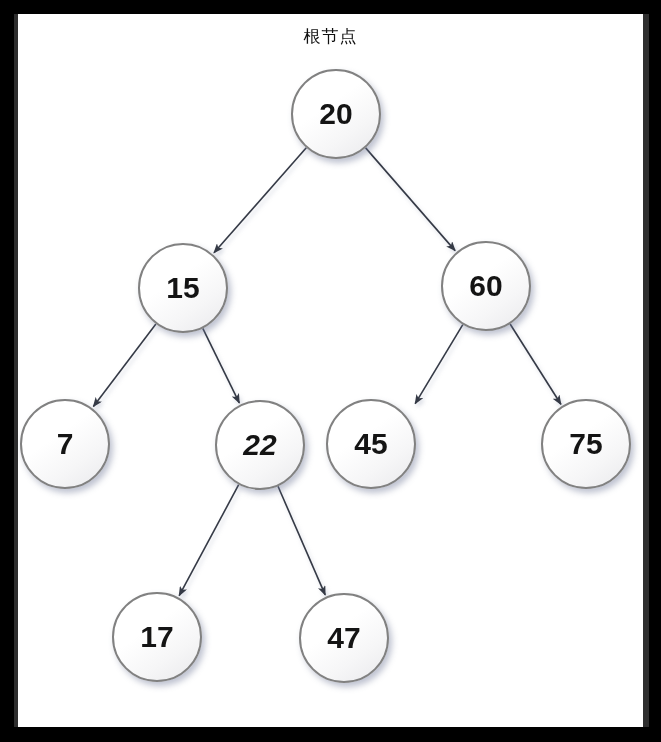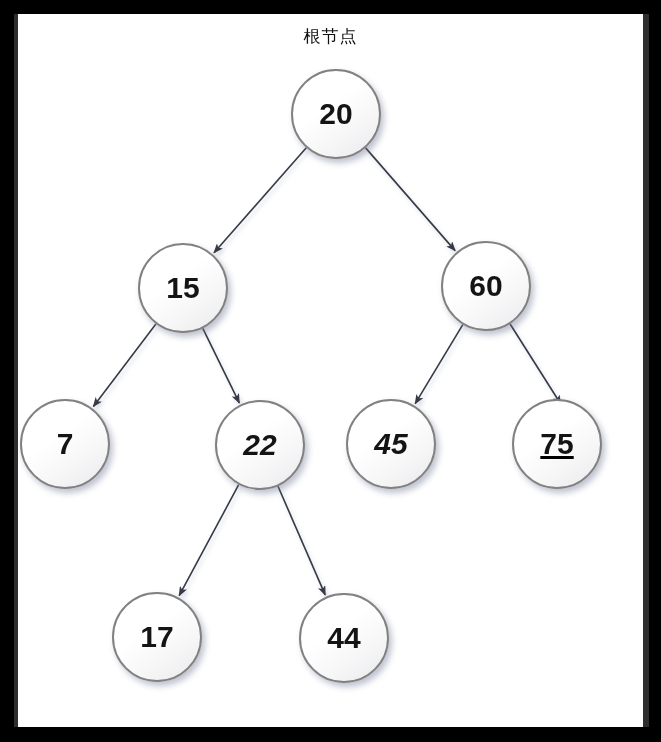--- a/index.html
+++ b/index.html
@@ -104,26 +104,26 @@
       </div>
       <div class="node" style="left: 441px; top: 241px; align-items: center;">
         <span class="node-label">60</span>
       </div>
       <div class="node" style="left: 20px; top: 399px;">
         <span class="node-label">7</span>
       </div>
       <div class="node" style="left: 215px; top: 400px; font-style: italic;">
         <span class="node-label">22</span>
       </div>
-      <div class="node" style="left: 346px; top: 399px; font-style: italic;">
+      <div class="node" style="left: 326px; top: 399px;">
         <span class="node-label">45</span>
       </div>
-      <div class="node" style="left: 512px; top: 399px; text-decoration: underline;">
+      <div class="node" style="left: 541px; top: 399px;">
         <span class="node-label">75</span>
       </div>
       <div class="node" style="left: 112px; top: 592px; justify-content: center;">
         <span class="node-label">17</span>
       </div>
       <div class="node" style="left: 299px; top: 593px;">
-        <span class="node-label">44</span>
+        <span class="node-label">47</span>
       </div>
     </div>
 </div>
 
 </body></html>

